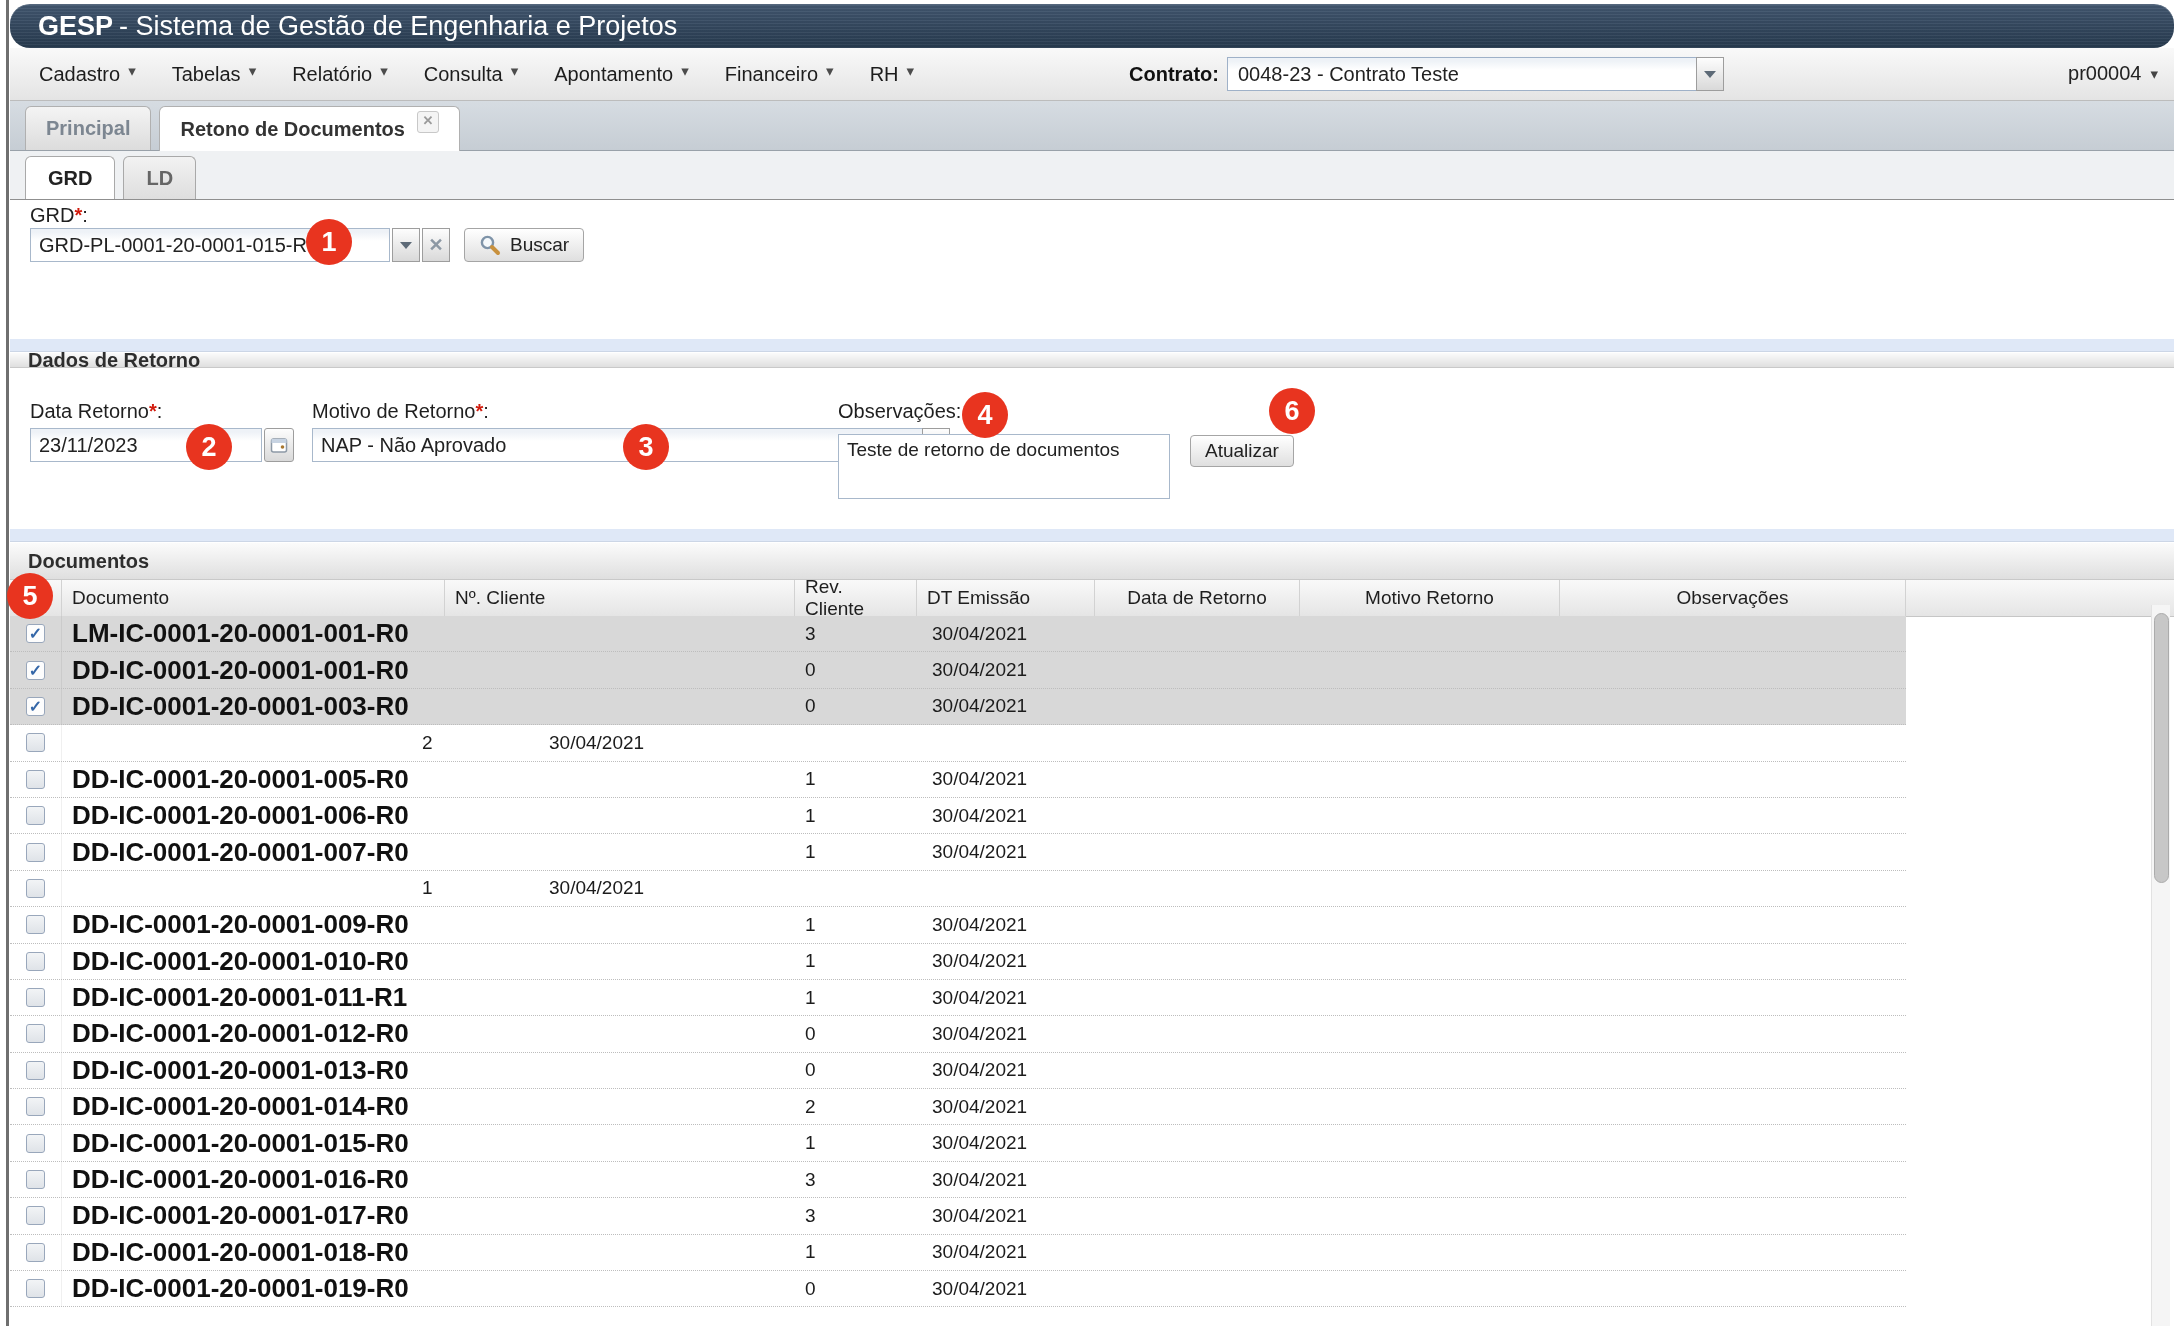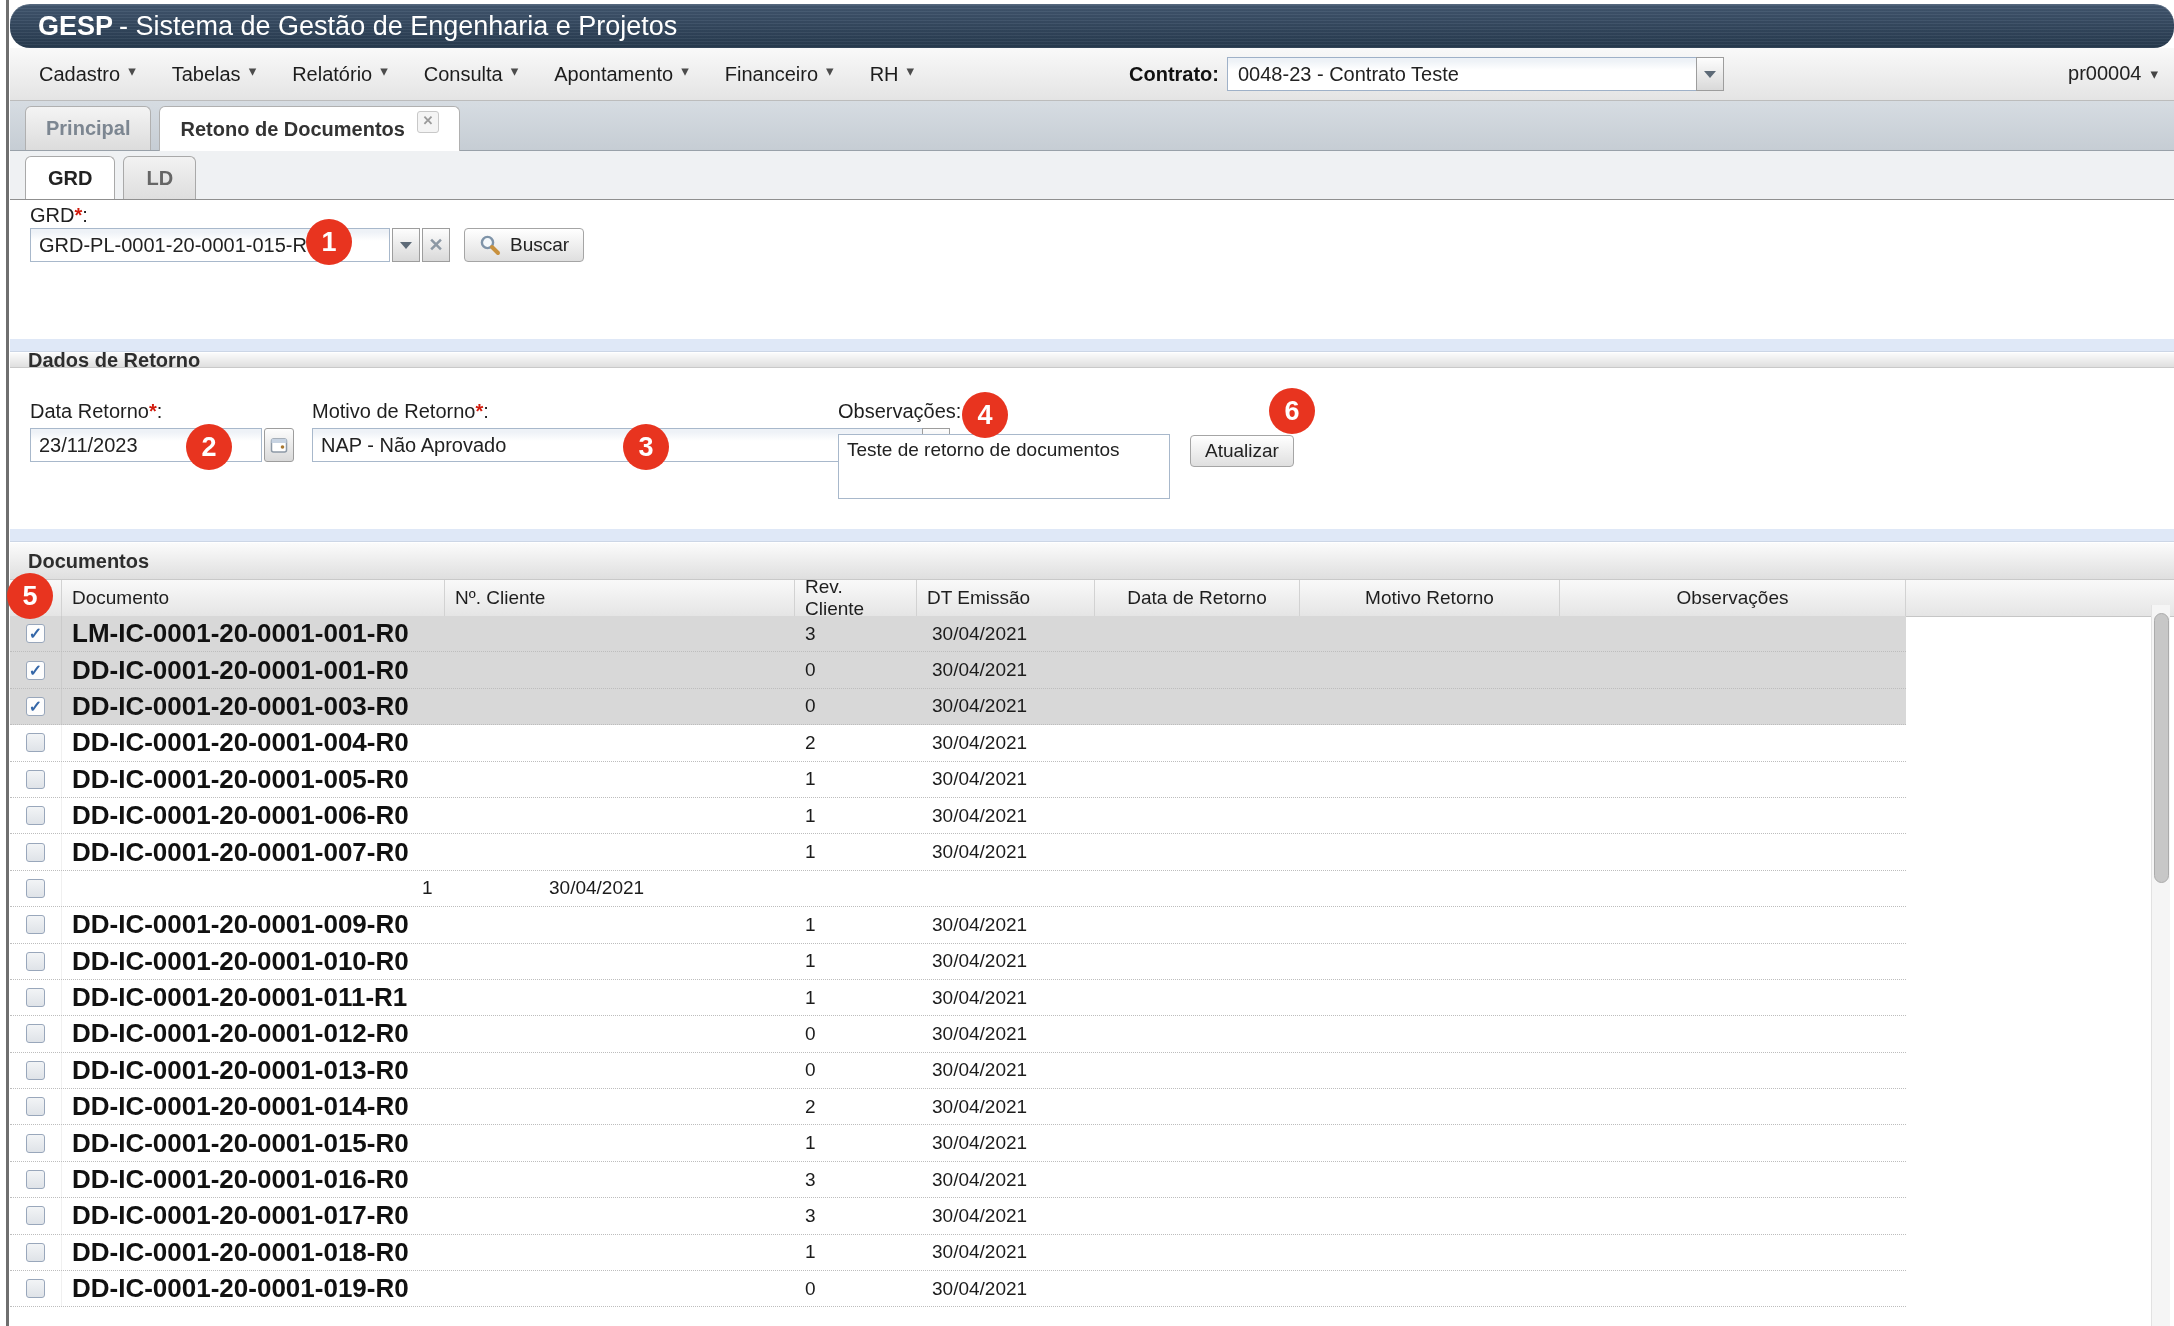--- a/index.html
+++ b/index.html
@@ -321,21 +321,20 @@
           <div class="cell col-rev">0</div>
           <div class="cell col-emissao">30/04/2021</div>
           <div class="cell col-dtret"></div>
           <div class="cell col-motivo"></div>
           <div class="cell col-obs"></div>
         </div>
         <div class="grow">
           <div class="cell col-check">
             <span class="cb"></span>
           </div>
-          <div class="cell col-doc doc">DD-IC-0001-20-0001-004-R0</div>
           <div class="cell col-ncliente"></div>
           <div class="cell col-rev">2</div>
           <div class="cell col-emissao">30/04/2021</div>
           <div class="cell col-dtret"></div>
           <div class="cell col-motivo"></div>
           <div class="cell col-obs"></div>
         </div>
         <div class="grow">
           <div class="cell col-check">
             <span class="cb"></span>

